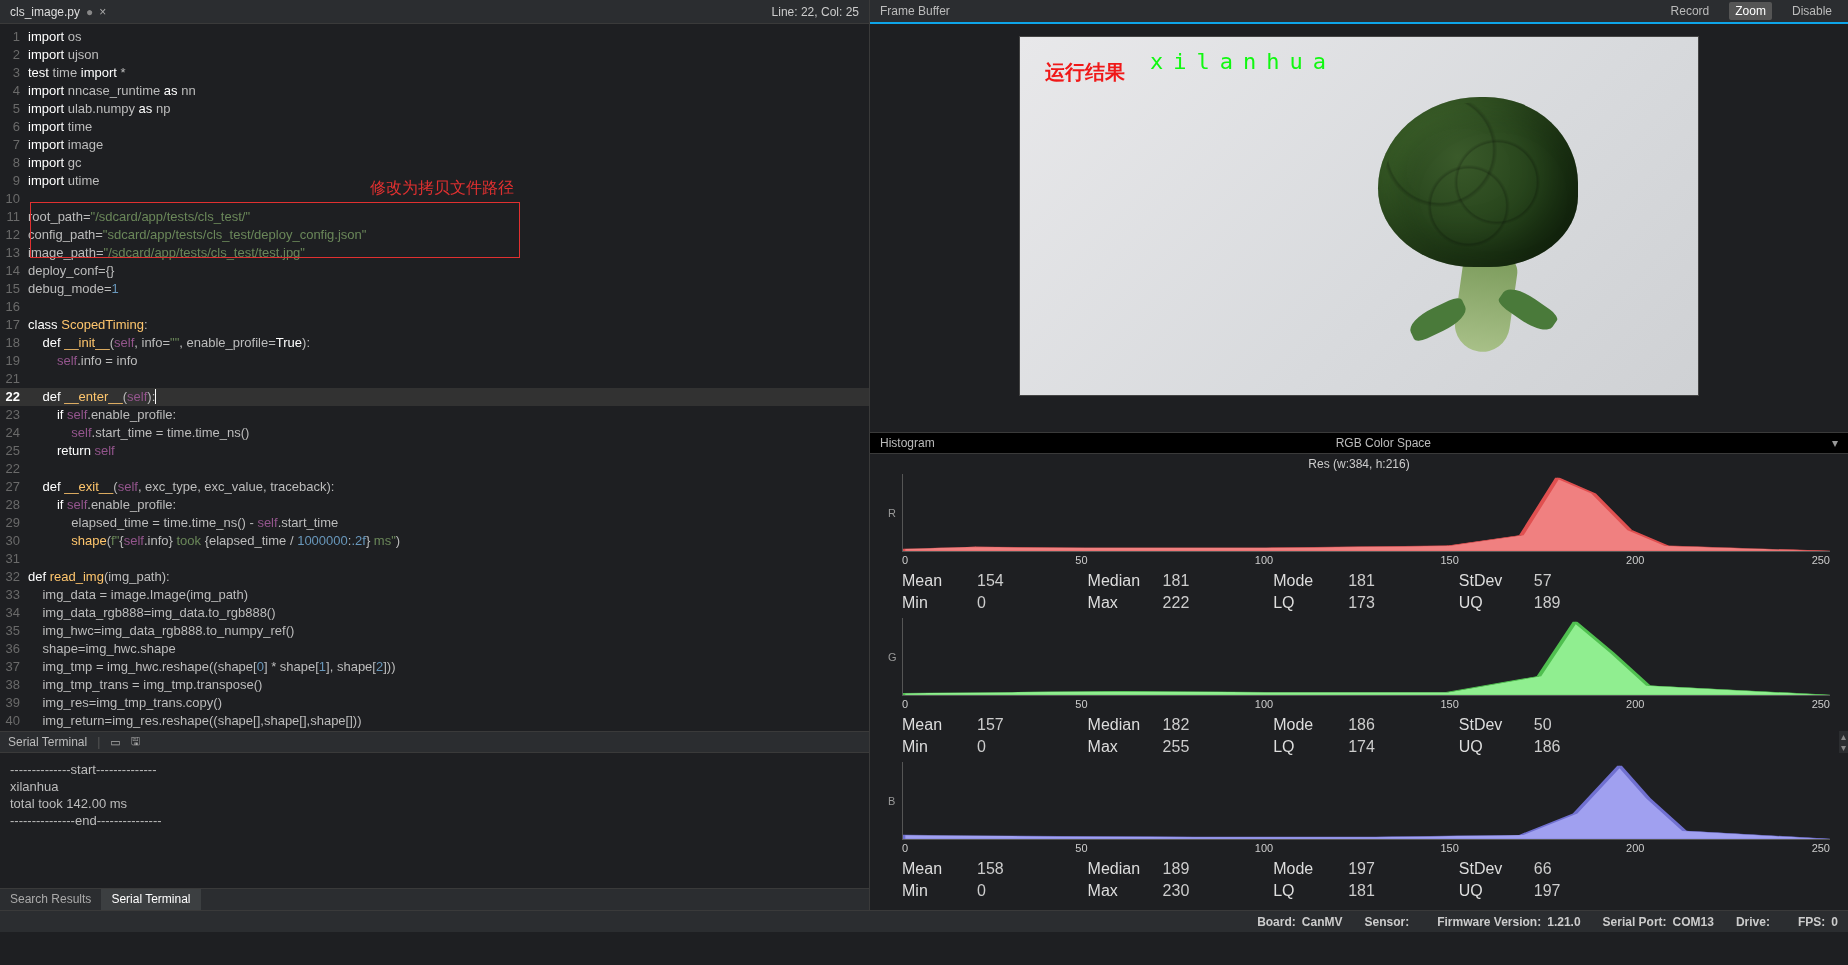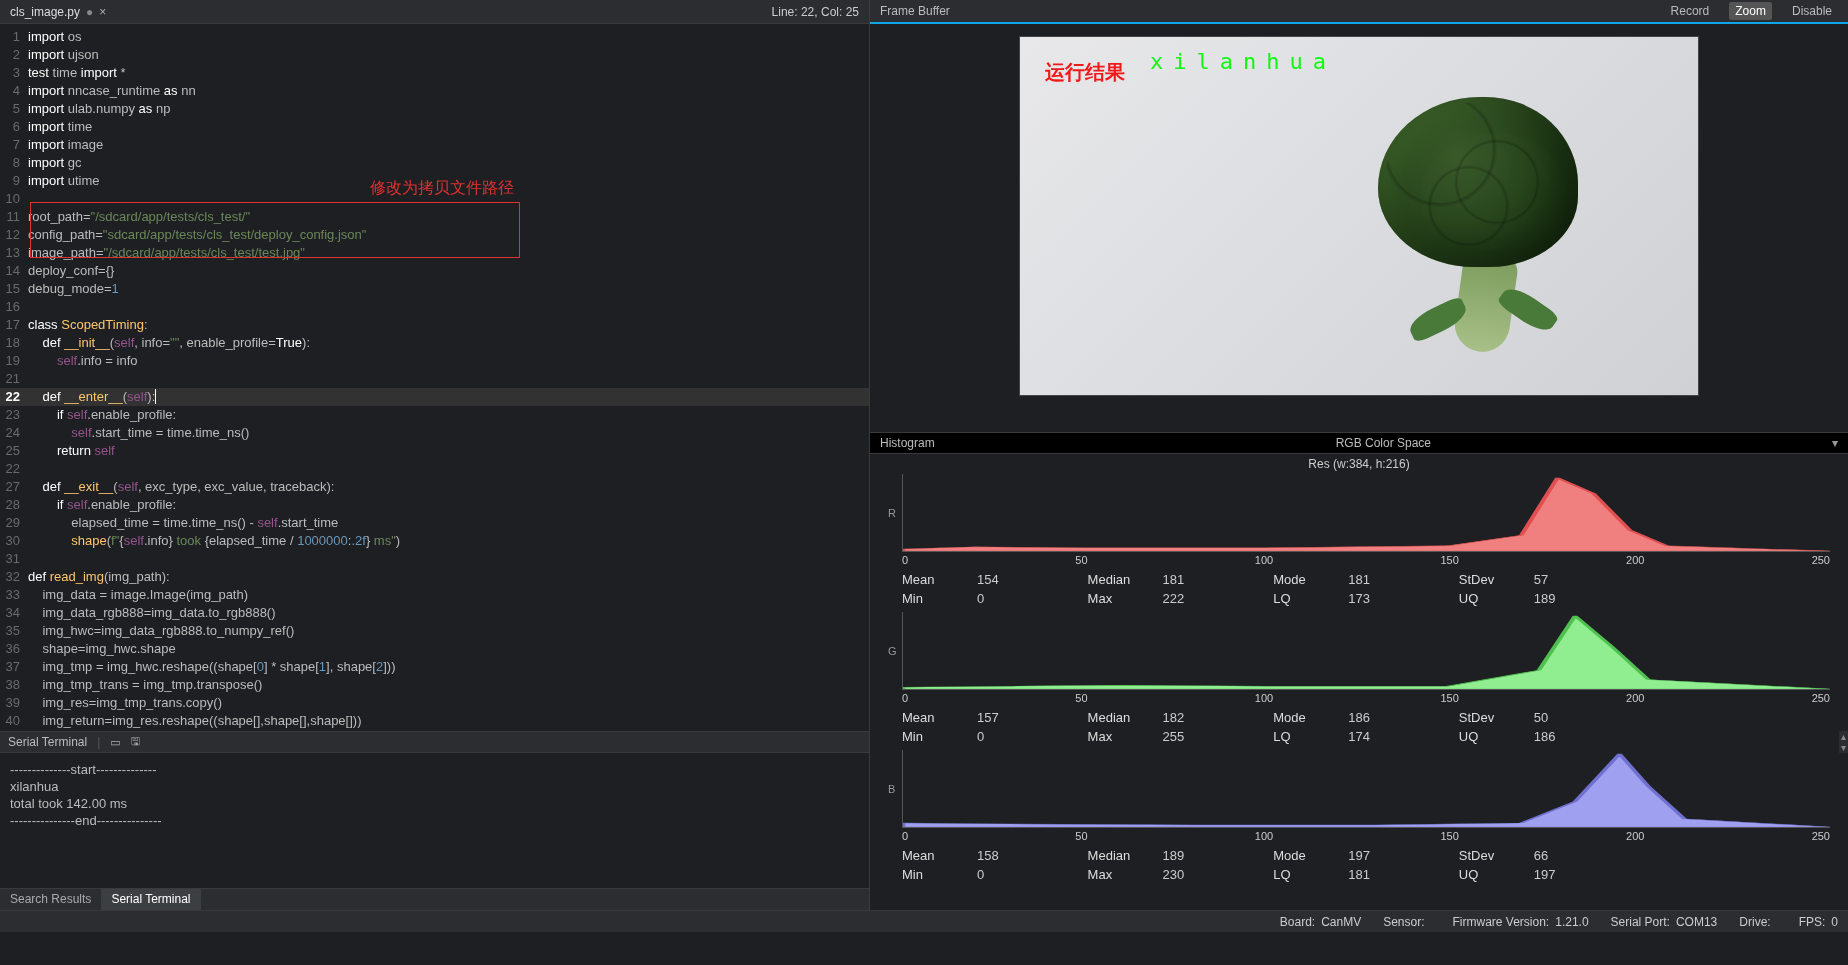--- a/index.html
+++ b/index.html
@@ -49,25 +49,25 @@
 .histo-header .mid { flex:1; text-align:center; }
 .histo-header .drop { color:#999; }
 .res-line { text-align:center; padding:3px 0; color:#ccc; background:#1e1f22; }
 .histo-body { flex:1; overflow:auto; background:#1e1f22; }
 .channel { padding:0 18px; margin-bottom:4px; }
 .ch-row { display:flex; align-items:flex-end; }
 .ch-label { width:14px; color:#999; font-size:11px; transform:rotate(0); align-self:center; }
 .chart { flex:1; height:78px; position:relative; border-left:1px solid #555; border-bottom:1px solid #555; }
 .chart svg { position:absolute; inset:0; width:100%; height:100%; }
 .axis { display:flex; justify-content:space-between; padding:2px 0 4px 14px; color:#ccc; font-size:11px; }
-.stats { display:grid; grid-template-columns:repeat(5,1fr); padding:2px 0 2px 14px; font-size:13px; color:#ccc; }
+.stats { display:grid; grid-template-columns:repeat(5,1fr); padding:2px 0 2px 14px; font-size:16px; color:#ccc; }
 .stat-pair { display:flex; gap:30px; }
 .stat-pair .lab { color:#ddd; width:45px; }
 .statusbar { height:22px; background:#2b2d30; display:flex; align-items:center; padding:0 10px; gap:22px; color:#ccc; border-top:1px solid #3a3a3a; justify-content:flex-end; }
-.statusbar .seg { display:flex; gap:6px; }
+.statusbar .seg { display:flex; gap:6px;font-weight:bold; }
 .arrows { position:absolute; right:0; display:flex; flex-direction:column; gap:0; }
 .arrows span { color:#888; font-size:10px; background:#2b2d30; padding:0 2px; }
 </style>
 </head>
 <body>
 
 <div class="app">
 <div class="main">
   <div class="left">
     <div class="tab-bar">

